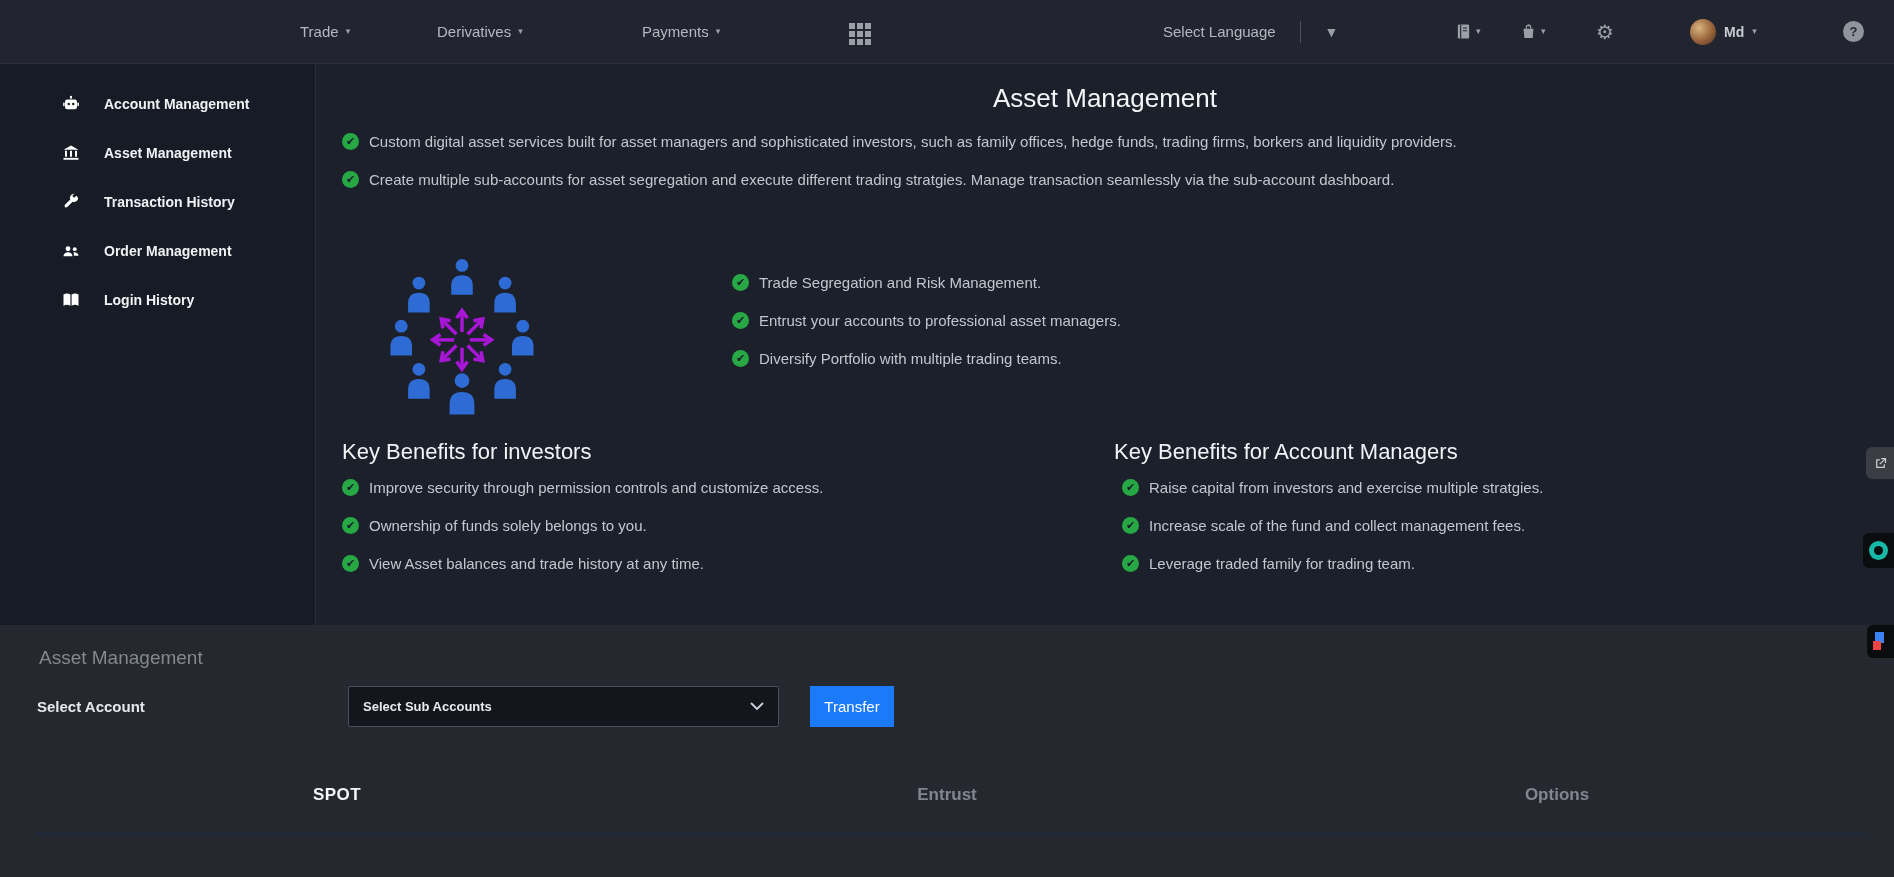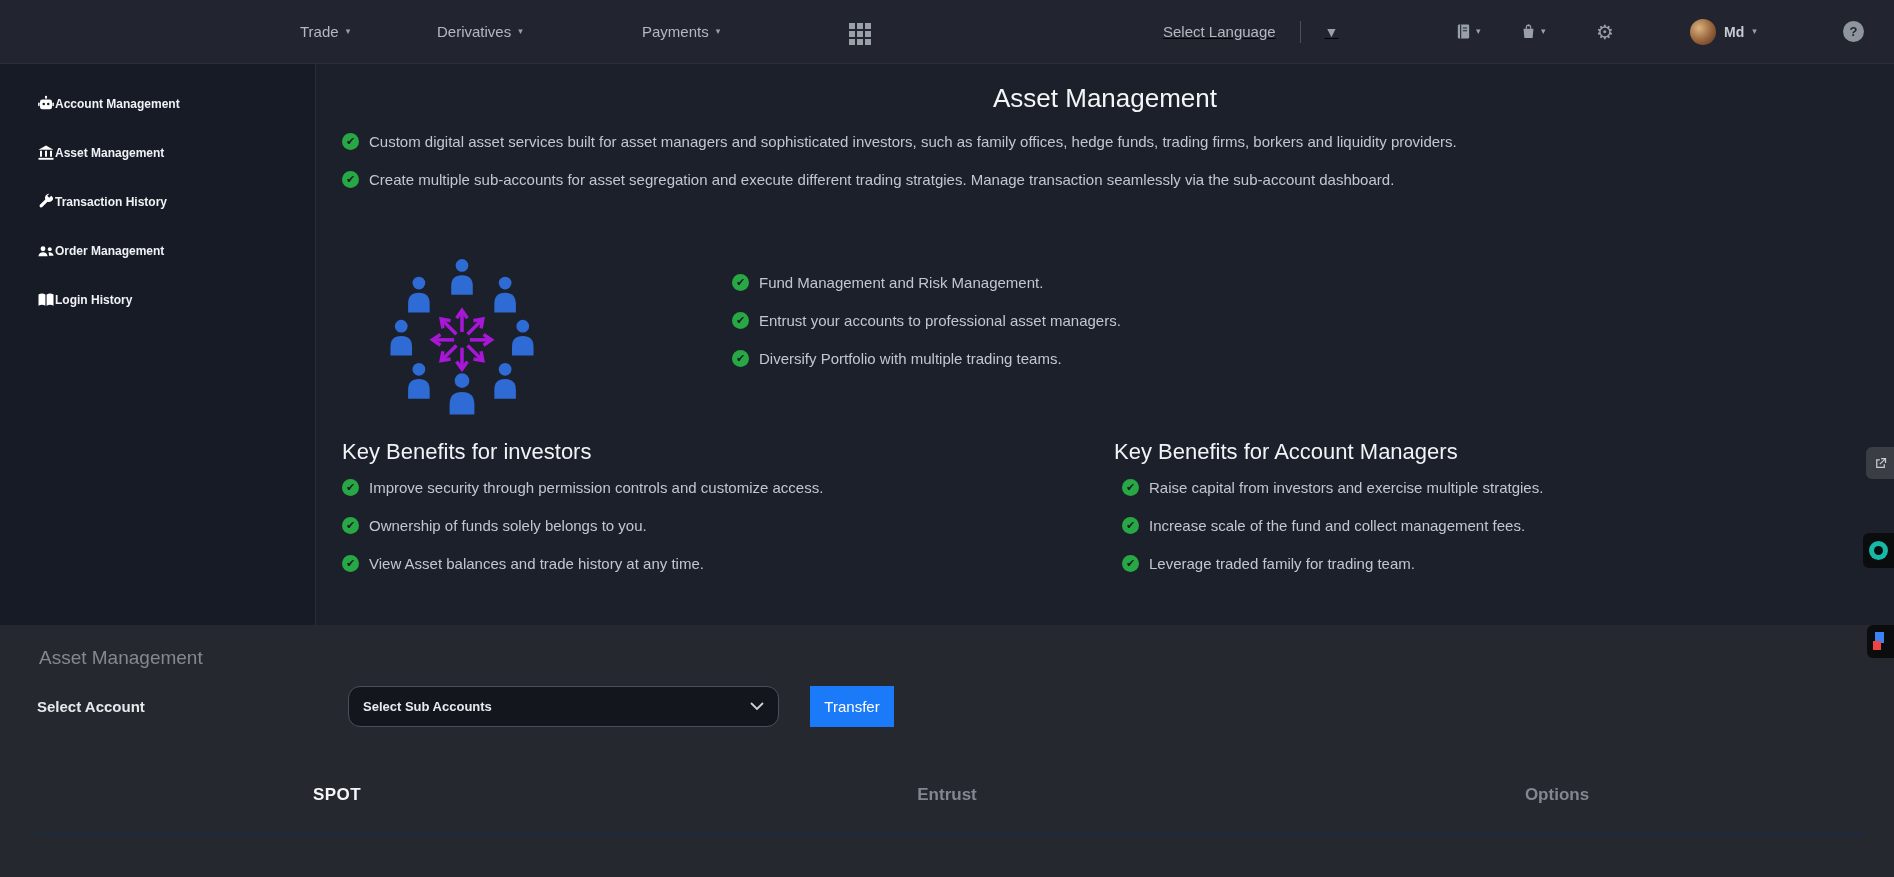--- a/index.html
+++ b/index.html
@@ -9,61 +9,61 @@
   
   .topbar{position:absolute;top:0;left:0;width:100%;height:63px;background:#22252f;
           border-bottom:1px solid #2b2f3a;z-index:5;}
   .nav-item{position:absolute;top:0;height:63px;display:flex;align-items:center;gap:7px;
             color:#b3b8c1;font-size:15px;cursor:pointer;}
   .caret-sm{font-size:9px;color:#9aa0a8;line-height:1;}
   .grid-icon{position:absolute;left:849px;top:23px;display:grid;
              grid-template-columns:repeat(3,6px);gap:2px;cursor:pointer;}
   .grid-icon i{width:6px;height:6px;background:#9aa0a8;display:block;}
   .lang-select{position:absolute;left:1163px;top:0;height:63px;display:flex;
-               align-items:center;gap:24px;cursor:pointer;text-decoration:underline;}
+               align-items:center;gap:24px;cursor:pointer;}
   .lang-select .lbl{color:#b3b8c1;font-size:15px;}
   .vdiv{width:1px;height:22px;background:#4a505c;}
   .caret-lg{font-size:14px;color:#99a0a8;}
   .icon-btn{position:absolute;top:0;height:63px;display:flex;align-items:center;gap:4px;
             color:#9aa0a8;cursor:pointer;}
   .gear{font-size:20px;color:#9aa0a8;}
   .user-box{position:absolute;left:1690px;top:0;height:63px;display:flex;
             align-items:center;gap:8px;cursor:pointer;}
   .avatar{width:26px;height:26px;border-radius:50%;
           background:radial-gradient(circle at 35% 35%,#d9b47e,#96623a 55%,#4e3320);}
   .user-name{color:#c6cbd2;font-size:14px;font-weight:700;}
   .help-circle{width:21px;height:21px;border-radius:50%;background:#8f959d;color:#22262e;
                font-size:13px;font-weight:700;display:flex;align-items:center;
                justify-content:center;}
 
   
   .sidebar{position:absolute;top:63px;left:0;width:315px;height:562px;background:#161b25;
            border-right:1px solid #272c37;}
   .sidebar ul{list-style:none;margin:16px 0 0;padding:0;}
-  .side-item{display:flex;align-items:center;height:49px;padding-left:37px;gap:0;
-             color:#f0f2f5;font-size:12px;font-weight:700;cursor:pointer;}
+  .side-item{display:flex;align-items:center;height:49px;padding-left:37px;gap:24px;
+             color:#f0f2f5;font-size:14px;font-weight:700;cursor:pointer;margin-left:25px;}
   .side-item svg{flex:0 0 18px;}
 
   
   .main{position:absolute;left:316px;top:63px;right:0;height:562px;background:#1b202b;}
   .page-title{position:absolute;left:0;right:0;top:20px;text-align:center;color:#f3f5f7;
               font-size:26px;font-weight:500;}
   .bullet{position:absolute;display:flex;align-items:center;gap:10px;color:#c2c7cf;
           font-size:15px;white-space:nowrap;}
   .check{flex:0 0 17px;width:17px;height:17px;border-radius:50%;background:#28a745;
          color:#171c26;font-size:11px;line-height:17px;text-align:center;font-weight:700;}
   .benefit-h{position:absolute;color:#f1f3f6;font-size:22px;font-weight:500;}
   .illustration{position:absolute;left:48px;top:186px;}
 
   
   .panel{position:absolute;left:0;top:625px;width:100%;height:252px;background:#25282e;}
   .panel-h{position:absolute;left:39px;top:22px;font-size:19px;color:#84898f;}
   .sel-label{position:absolute;left:37px;top:73px;font-size:15px;font-weight:700;color:#e6e9ec;}
   .dropdown{position:absolute;left:348px;top:61px;width:431px;height:41px;background:#13161d;
-            border:1px solid #4a505b;border-radius:12px;display:flex;align-items:center;
+            border:1px solid #4a505b;border-radius:2px;display:flex;align-items:center;
             justify-content:space-between;padding:0 14px;box-sizing:border-box;cursor:pointer;}
   .dropdown .val{font-size:13px;font-weight:700;color:#e8ebee;}
   .btn-transfer{position:absolute;left:810px;top:61px;width:84px;height:41px;background:#1b7af8;
                 border:none;border-radius:0;color:#ffffff;font-size:15px;cursor:pointer;
                 font-family:inherit;}
   .tabs{position:absolute;left:32px;right:32px;top:160px;display:flex;}
   .tab{flex:1;text-align:center;font-size:17px;color:#82878f;font-weight:600;cursor:pointer;}
   .tab.active{color:#f4f6f8;font-weight:800;letter-spacing:.4px;}
   .tab-divider{position:absolute;left:36px;right:28px;top:208px;height:2px;background:#1c2a40;}
 
@@ -250,21 +250,21 @@
       <g transform="rotate(270,100,92)">
           <use href="#arrow"></use>
         </g>
       <g transform="rotate(315,100,92)">
           <use href="#arrow"></use>
         </g>
     </svg>
 
     <div class="bullet" style="left:416px;top:211px;">
       <span class="check">✔</span>
-      <span>Fund Management and Risk Management.</span>
+      <span>Trade Segregation and Risk Management.</span>
     </div>
     <div class="bullet" style="left:416px;top:249px;">
       <span class="check">✔</span>
       <span>Entrust your accounts to professional asset managers.</span>
     </div>
     <div class="bullet" style="left:416px;top:287px;">
       <span class="check">✔</span>
       <span>Diversify Portfolio with multiple trading teams.</span>
     </div>
 

